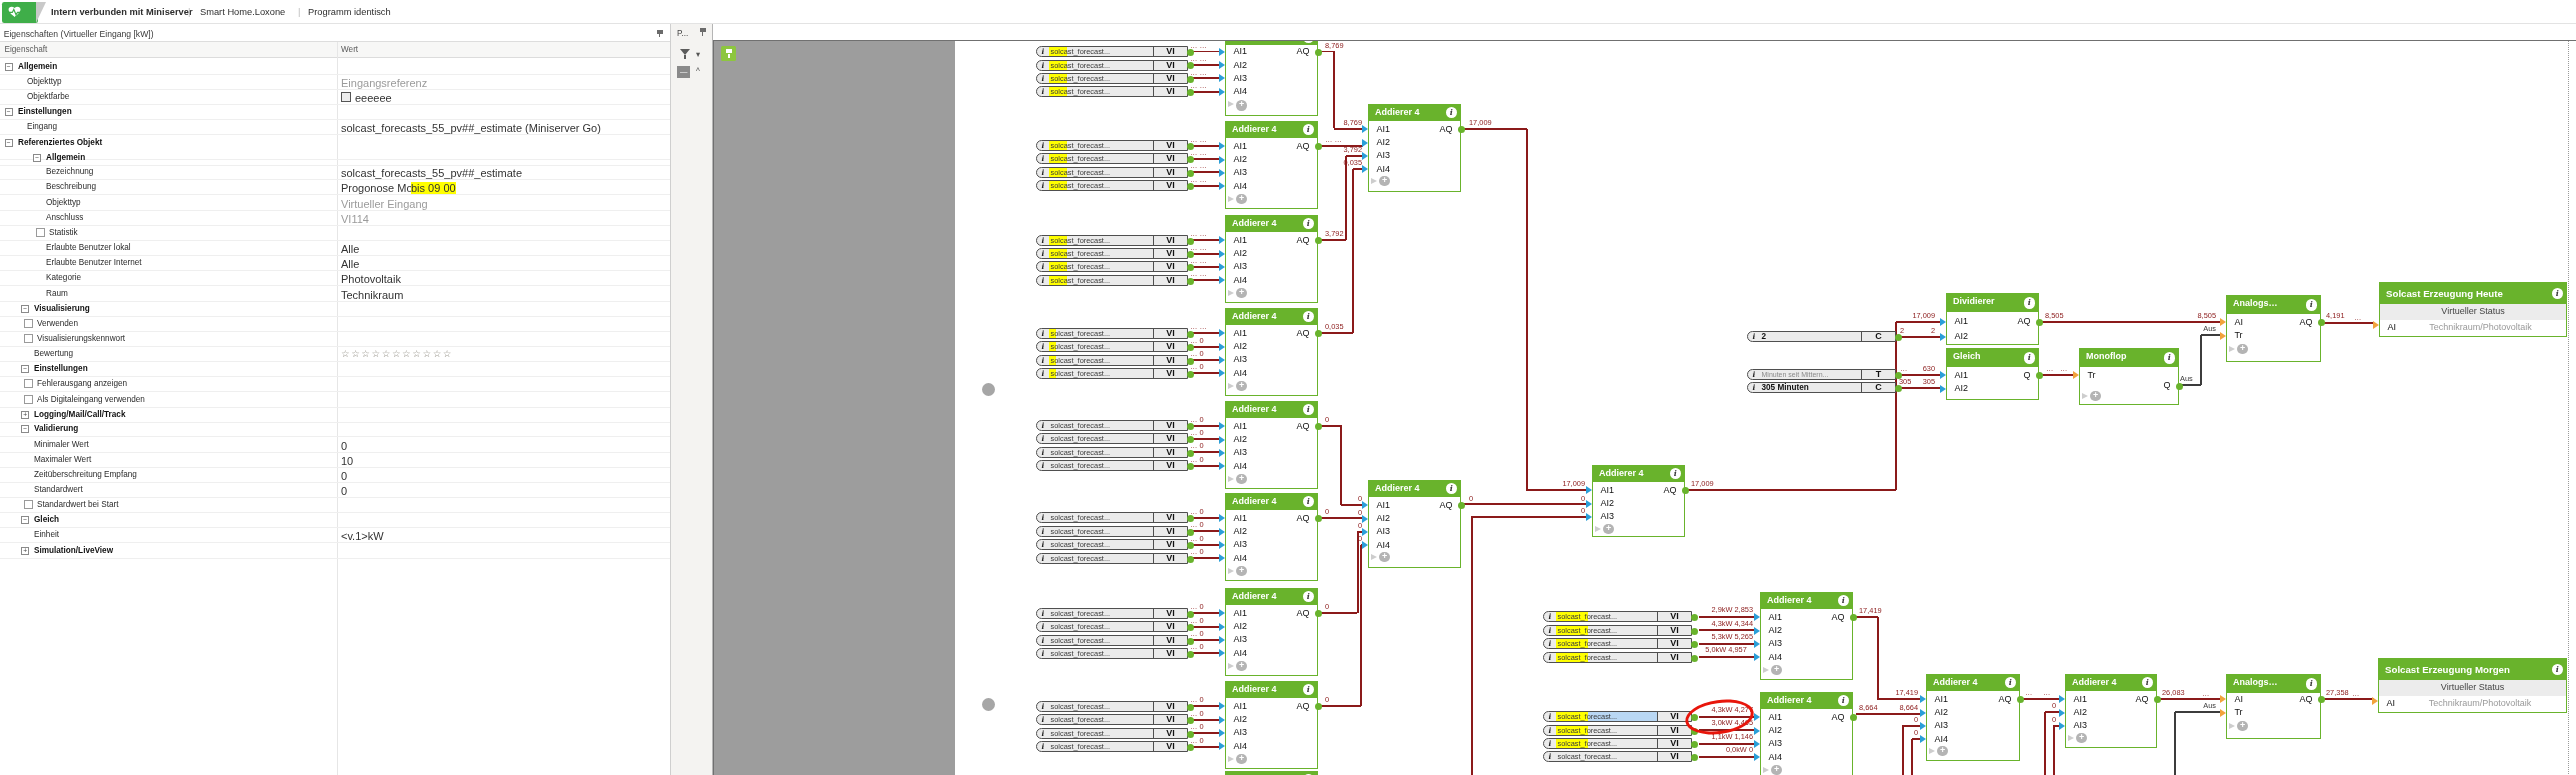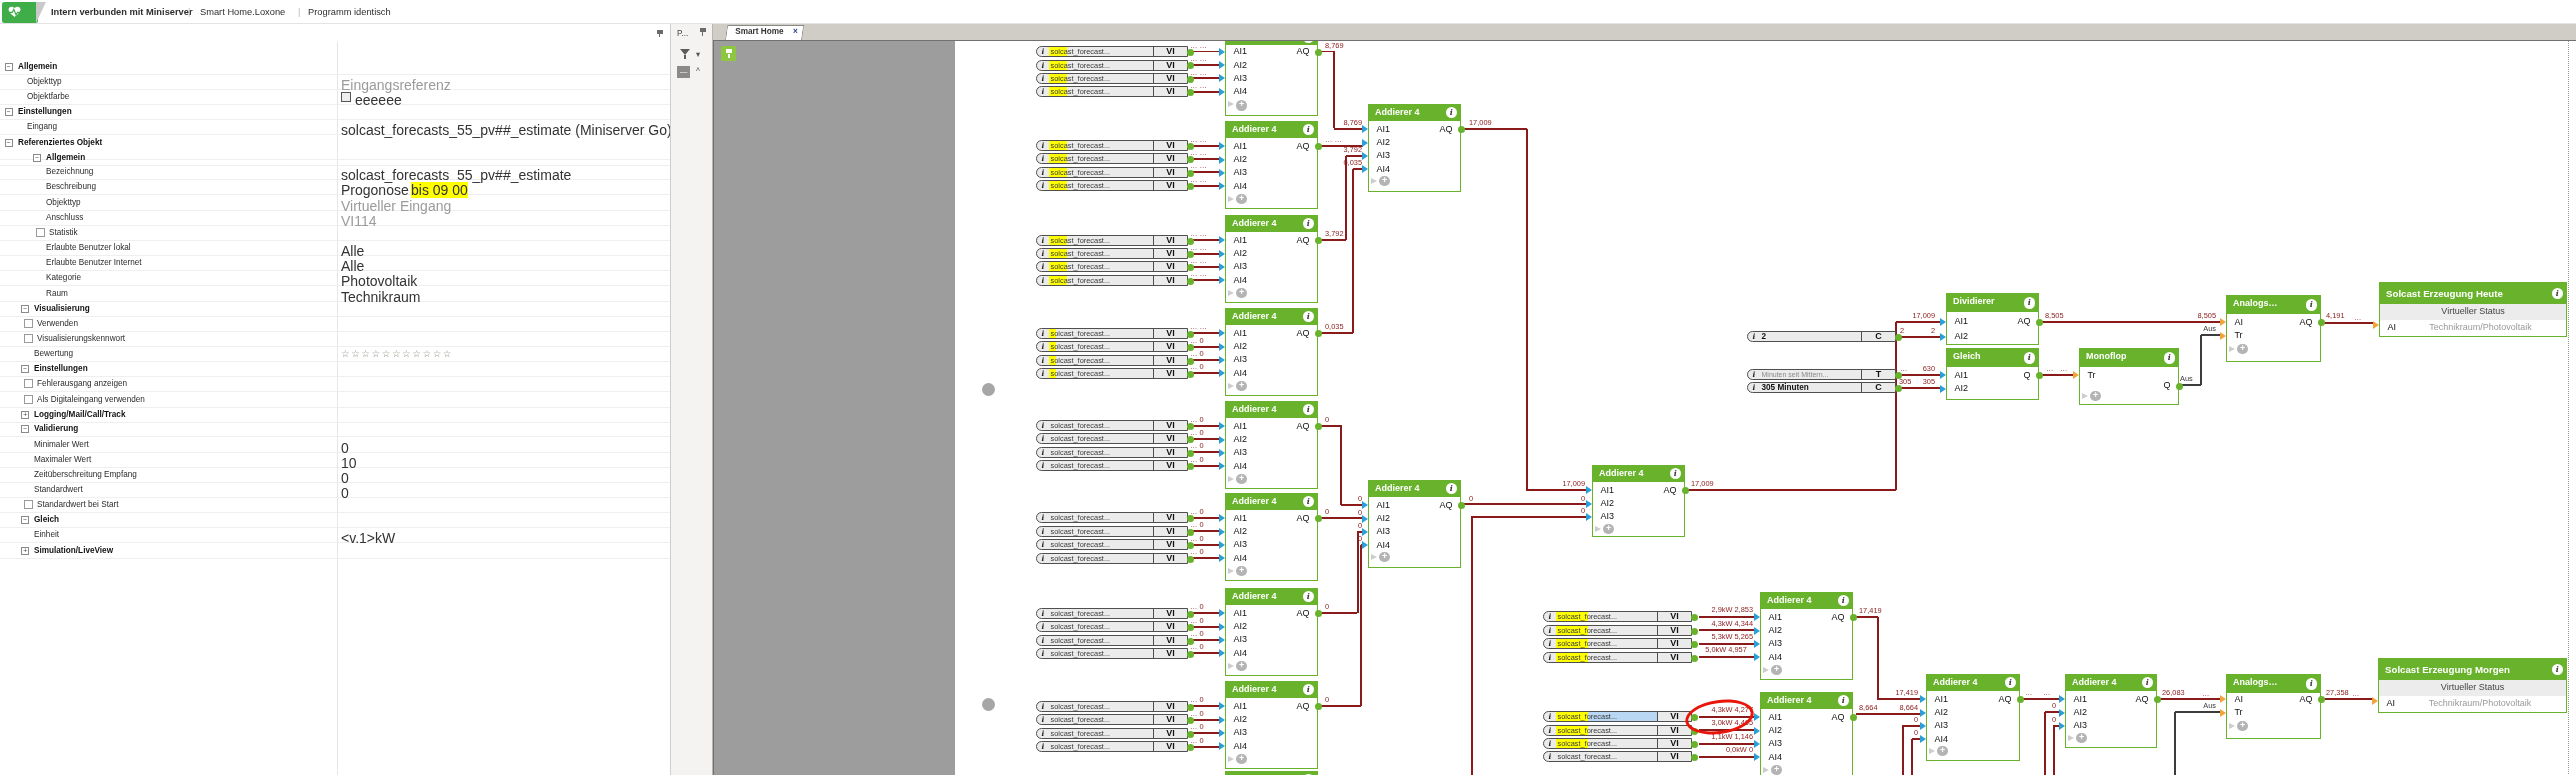--- a/index.html
+++ b/index.html
@@ -13,21 +13,21 @@
 .tbtext{position:absolute;top:6.7px;font-size:9.3px;color:#2e2e2e;white-space:nowrap}
 .tbsep{color:#b9b9b9}
 
 #props{position:absolute;left:0;top:24px;width:670px;height:751px;background:#fff}
 #ptitle{position:absolute;left:0;top:3px;width:100%;height:15px;border-bottom:0.7px solid #ddd;font-size:8.6px;color:#3a3a3a;padding:2.2px 0 0 3.7px}
 #phead{position:absolute;left:0;top:18px;width:100%;height:16.4px;background:#f7f7f6;border-bottom:0.7px solid #dcdcdc;font-size:8.2px;color:#5a5a5a}
 .coldiv{position:absolute;left:337px;top:18px;width:0.7px;height:734px;background:#e6e6e6}
 .prow{position:absolute;left:0;width:670px;height:15px;border-bottom:0.7px solid #efefef}
 .prl{position:absolute;top:2.2px;font-size:8.2px;color:#2b2b2b;white-space:nowrap}
 .grp{font-weight:bold;color:#111}
-.pv{position:absolute;left:341px;top:2.2px;font-size:14px;color:#333;white-space:nowrap}
+.pv{position:absolute;left:341px;top:2.2px;font-size:11px;color:#333;white-space:nowrap}
 .dimv{color:#9b9b9b}
 .gbox{position:absolute;top:3px;width:8.2px;height:8.2px;border:0.7px solid #8a8a8a;background:#fff;font-size:6.7px;line-height:6.7px;text-align:center;color:#444}
 .cbox{position:absolute;top:2.2px;width:9px;height:9px;border:0.7px solid #9a9a9a;background:#fff}
 .swatch{position:absolute;left:341px;top:2.2px;width:9.7px;height:9.7px;background:#eee;border:0.7px solid #555}
 .hlv{background:#ffff00}
 .stars{letter-spacing:1.5px;color:#8f8b80;font-size:9.7px;top:0.7px}
 .pinicon{position:absolute;width:9px;height:9px}
 .pinicon .ph{position:absolute;left:1.5px;top:0.7px;width:6px;height:3.7px;background:#6b6b6b}
 .pinicon .ps{position:absolute;left:3.7px;top:4.5px;width:1.5px;height:3.7px;background:#6b6b6b}
 
@@ -95,24 +95,29 @@
       <div class="fold"></div>
     </div>
     <span class="tbtext" style="left:51px;font-weight:bold">Intern verbunden mit Miniserver</span>
     <span class="tbtext tbsep" style="left:188px">|</span>
     <span class="tbtext" style="left:200px">Smart Home.Loxone</span>
     <span class="tbtext tbsep" style="left:298px">|</span>
     <span class="tbtext" style="left:308px">Programm identisch</span>
   </div>
 
   <div id="props">
+    <div id="ptitle">Eigenschaften (Virtueller Eingang [kW])</div>
     <div class="pinicon" style="left:655px;top:5.2px">
         <div class="ph"></div>
         <div class="ps"></div>
       </div>
+    <div id="phead">
+      <span style="position:absolute;left:4.5px;top:3px">Eigenschaft</span>
+      <span style="position:absolute;left:341px;top:3px">Wert</span>
+    </div>
     <div class="coldiv"></div>
     <div id="prows">
         <div class="prow" style="left: 0px; top: 36px; width: 670px; height: 15px;">
           <div class="gbox" style="left: 4.5px;">−</div>
           <span class="prl grp" style="left: 18px;">Allgemein</span>
         </div>
         <div class="prow" style="left: 0px; top: 51px; width: 670px; height: 15px;">
           <span class="prl" style="left: 27px;">Objekttyp</span>
           <span class="pv dimv">Eingangsreferenz</span>
         </div>
@@ -251,25 +256,20 @@
         <div class="ph"></div>
         <div class="ps"></div>
       </div>
     <div class="funnel"></div>
     <div class="fstem"></div>
     <span class="ppch" style="top:25px">▾</span>
     <div class="ppbtn">—</div>
     <span class="ppch" style="top:43px">^</span>
   </div>
 
-  <div id="tabbar">
-    <div id="tab"></div>
-    <span id="tablabel">Smart Home</span>
-    <span id="tabclose">×</span>
-  </div>
 
   <div id="cv">
     <div id="grayzone"></div>
     <div id="dotline"></div>
     <div id="pinbtn">
         <div class="ph"></div>
         <div class="ps"></div>
       </div>
     <div class="graydot" style="left:268px;top:342px"></div>
     <div class="graydot" style="left:268px;top:657px"></div>

